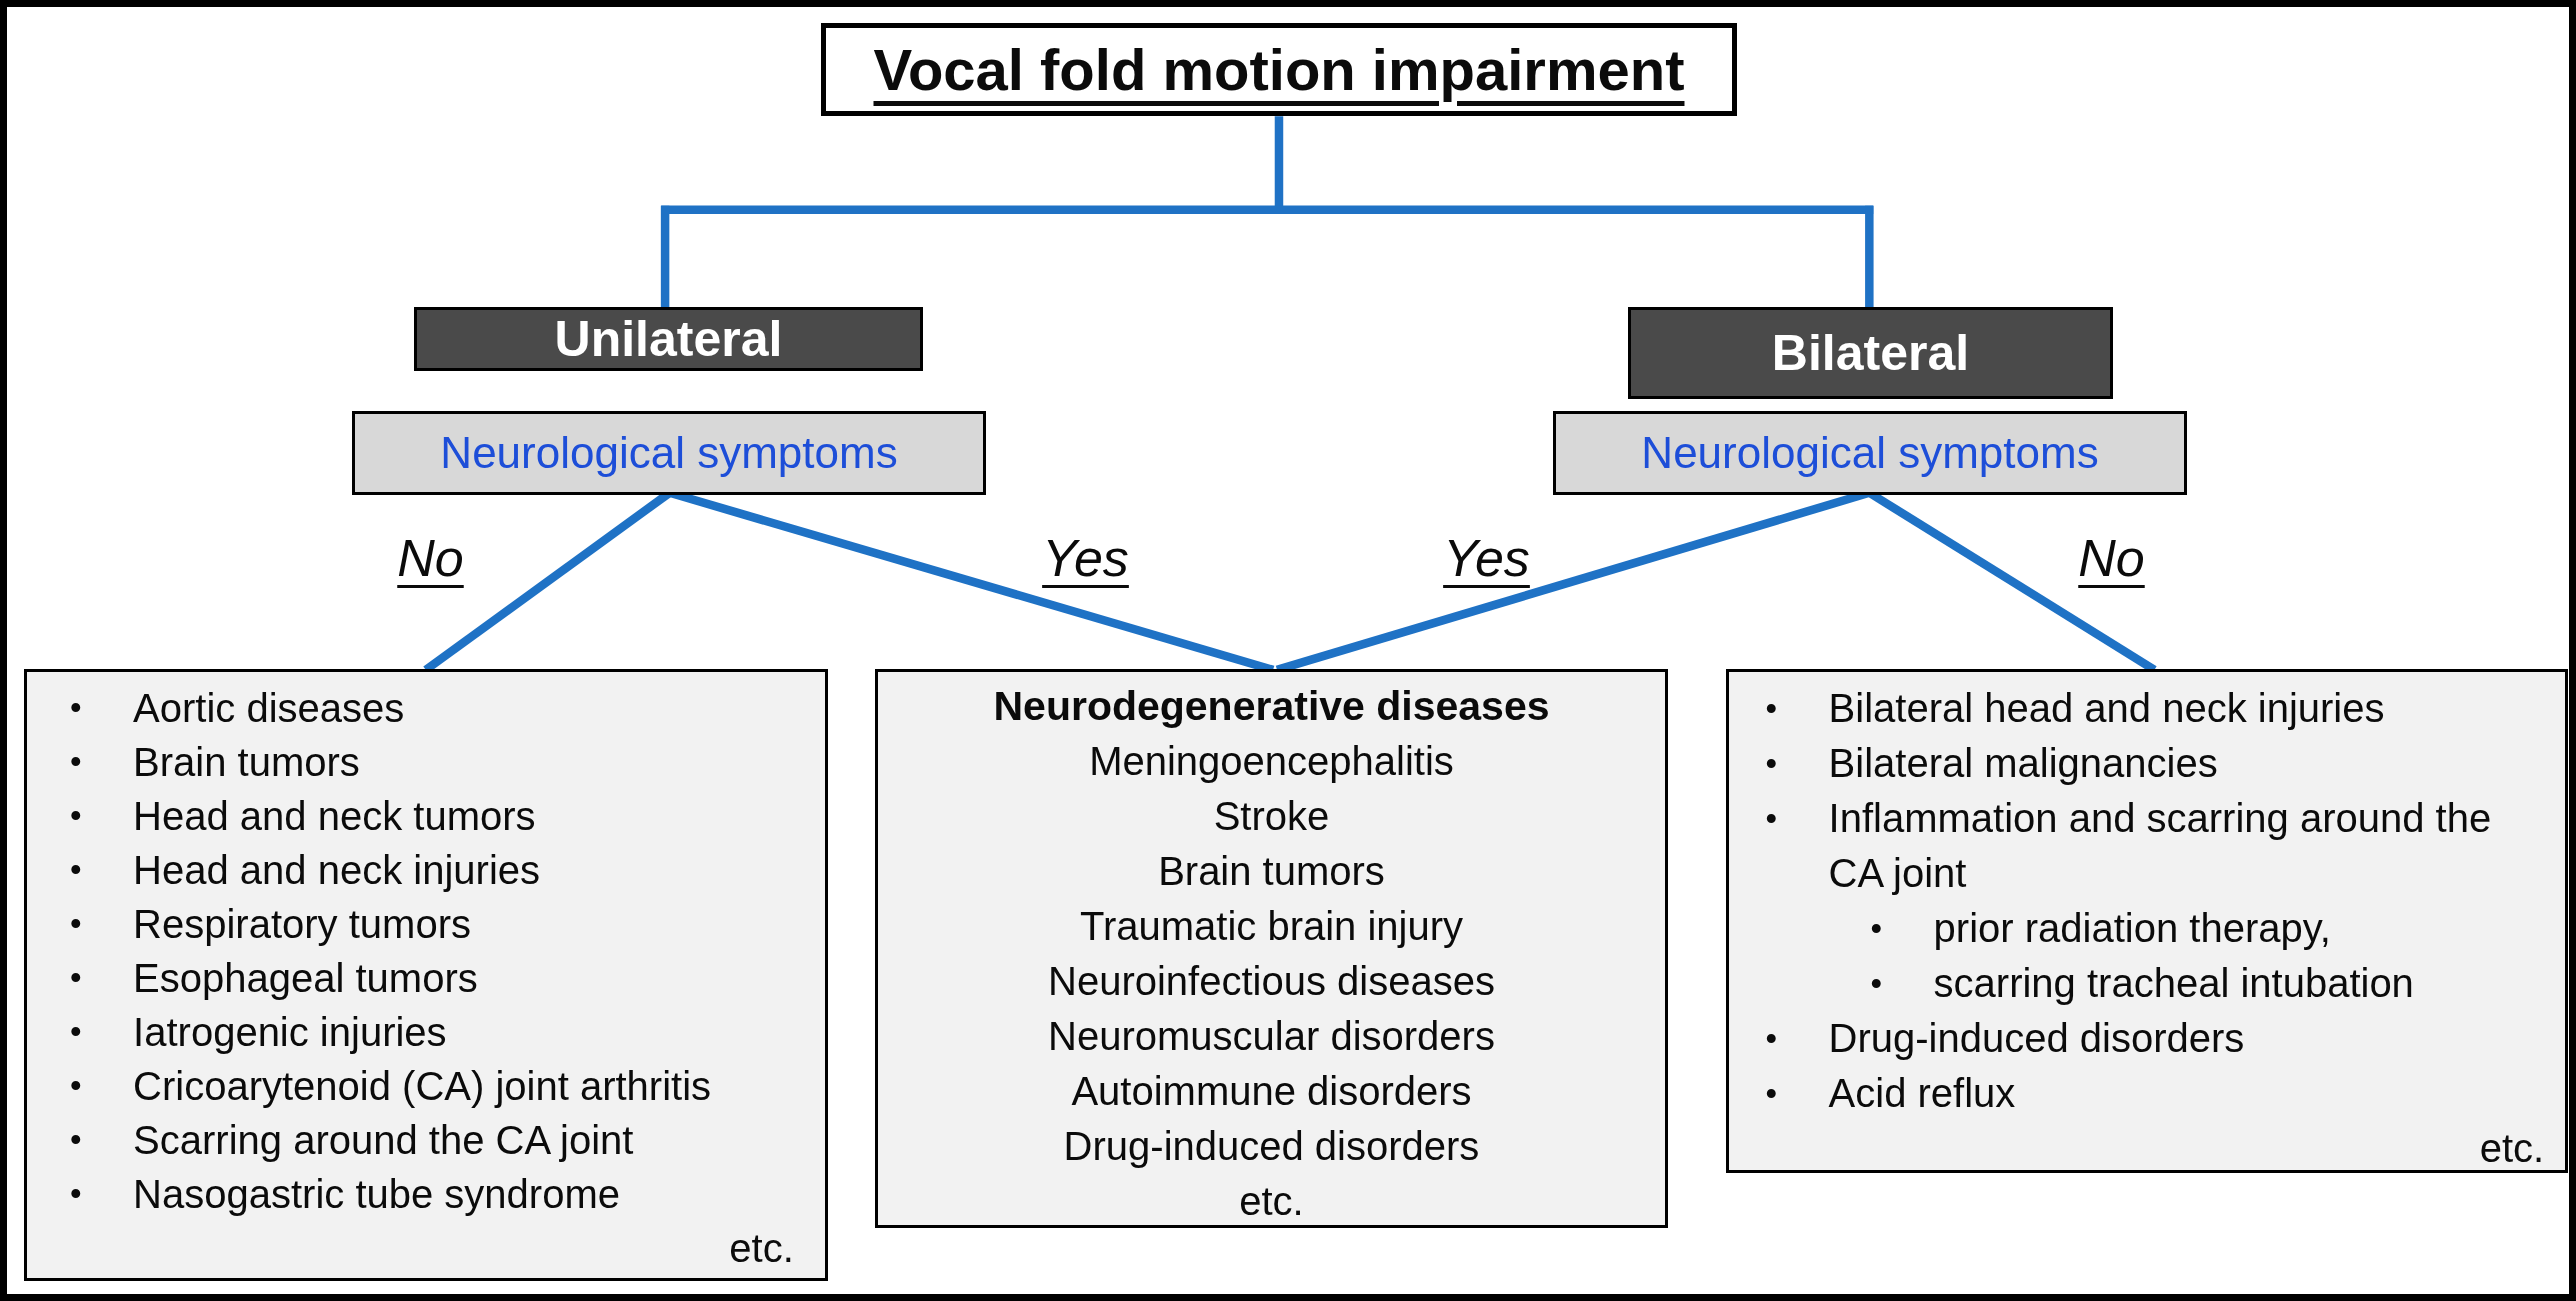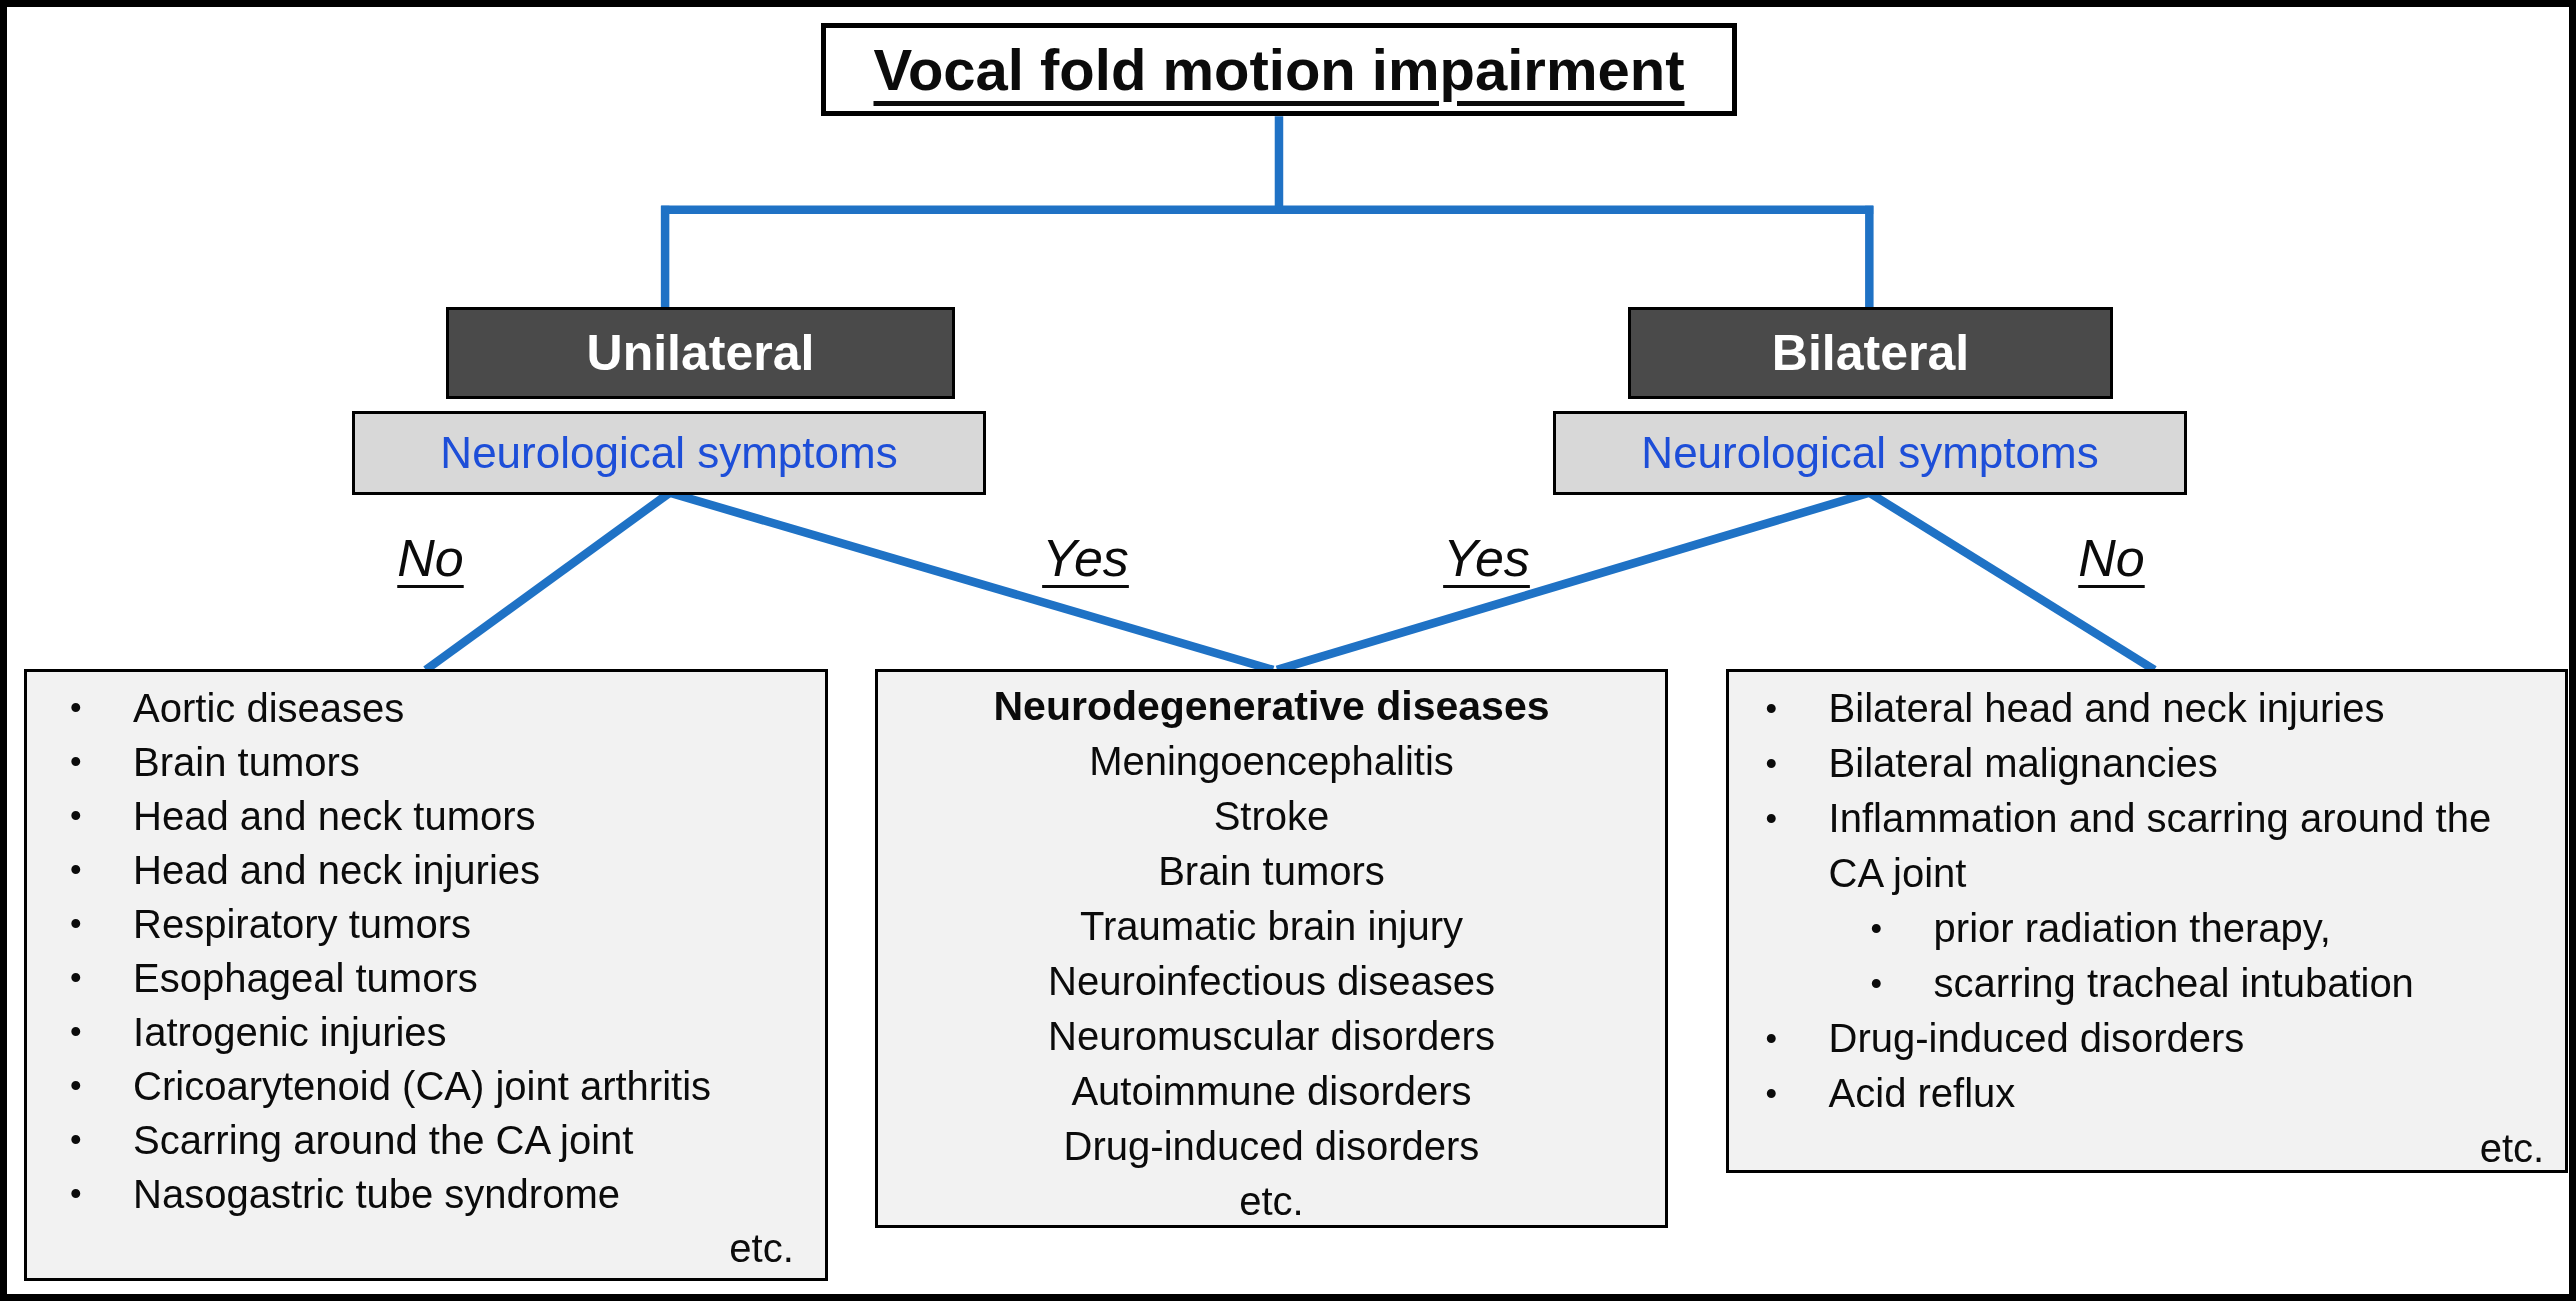--- a/index.html
+++ b/index.html
@@ -28,21 +28,21 @@
   #title-box .title-text{
     font-size:58px;font-weight:bold;
     text-decoration:underline;text-decoration-thickness:4.6px;text-underline-offset:10.5px;
     white-space:nowrap;
   }
 
   .branch-box{
     background:var(--branch-box-bg);border:3.9px solid var(--border-black);
     color:var(--branch-box-text);font-size:50px;font-weight:bold;
   }
-  #branch-unilateral{left:407px;top:300px;width:509px;height:92px;margin-left:32px;}
+  #branch-unilateral{left:407px;top:300px;width:509px;height:64px;}
   #branch-bilateral{left:1621px;top:300px;width:485px;height:92px;}
 
   .question-box{
     background:var(--question-box-bg);border:3.3px solid var(--border-black);
     font-size:44px;color:#1d4ed8;
   }
   #question-left{left:345px;top:404px;width:634px;height:84px;}
   #question-right{left:1546px;top:404px;width:634px;height:84px;}
 
   .answer-label{

